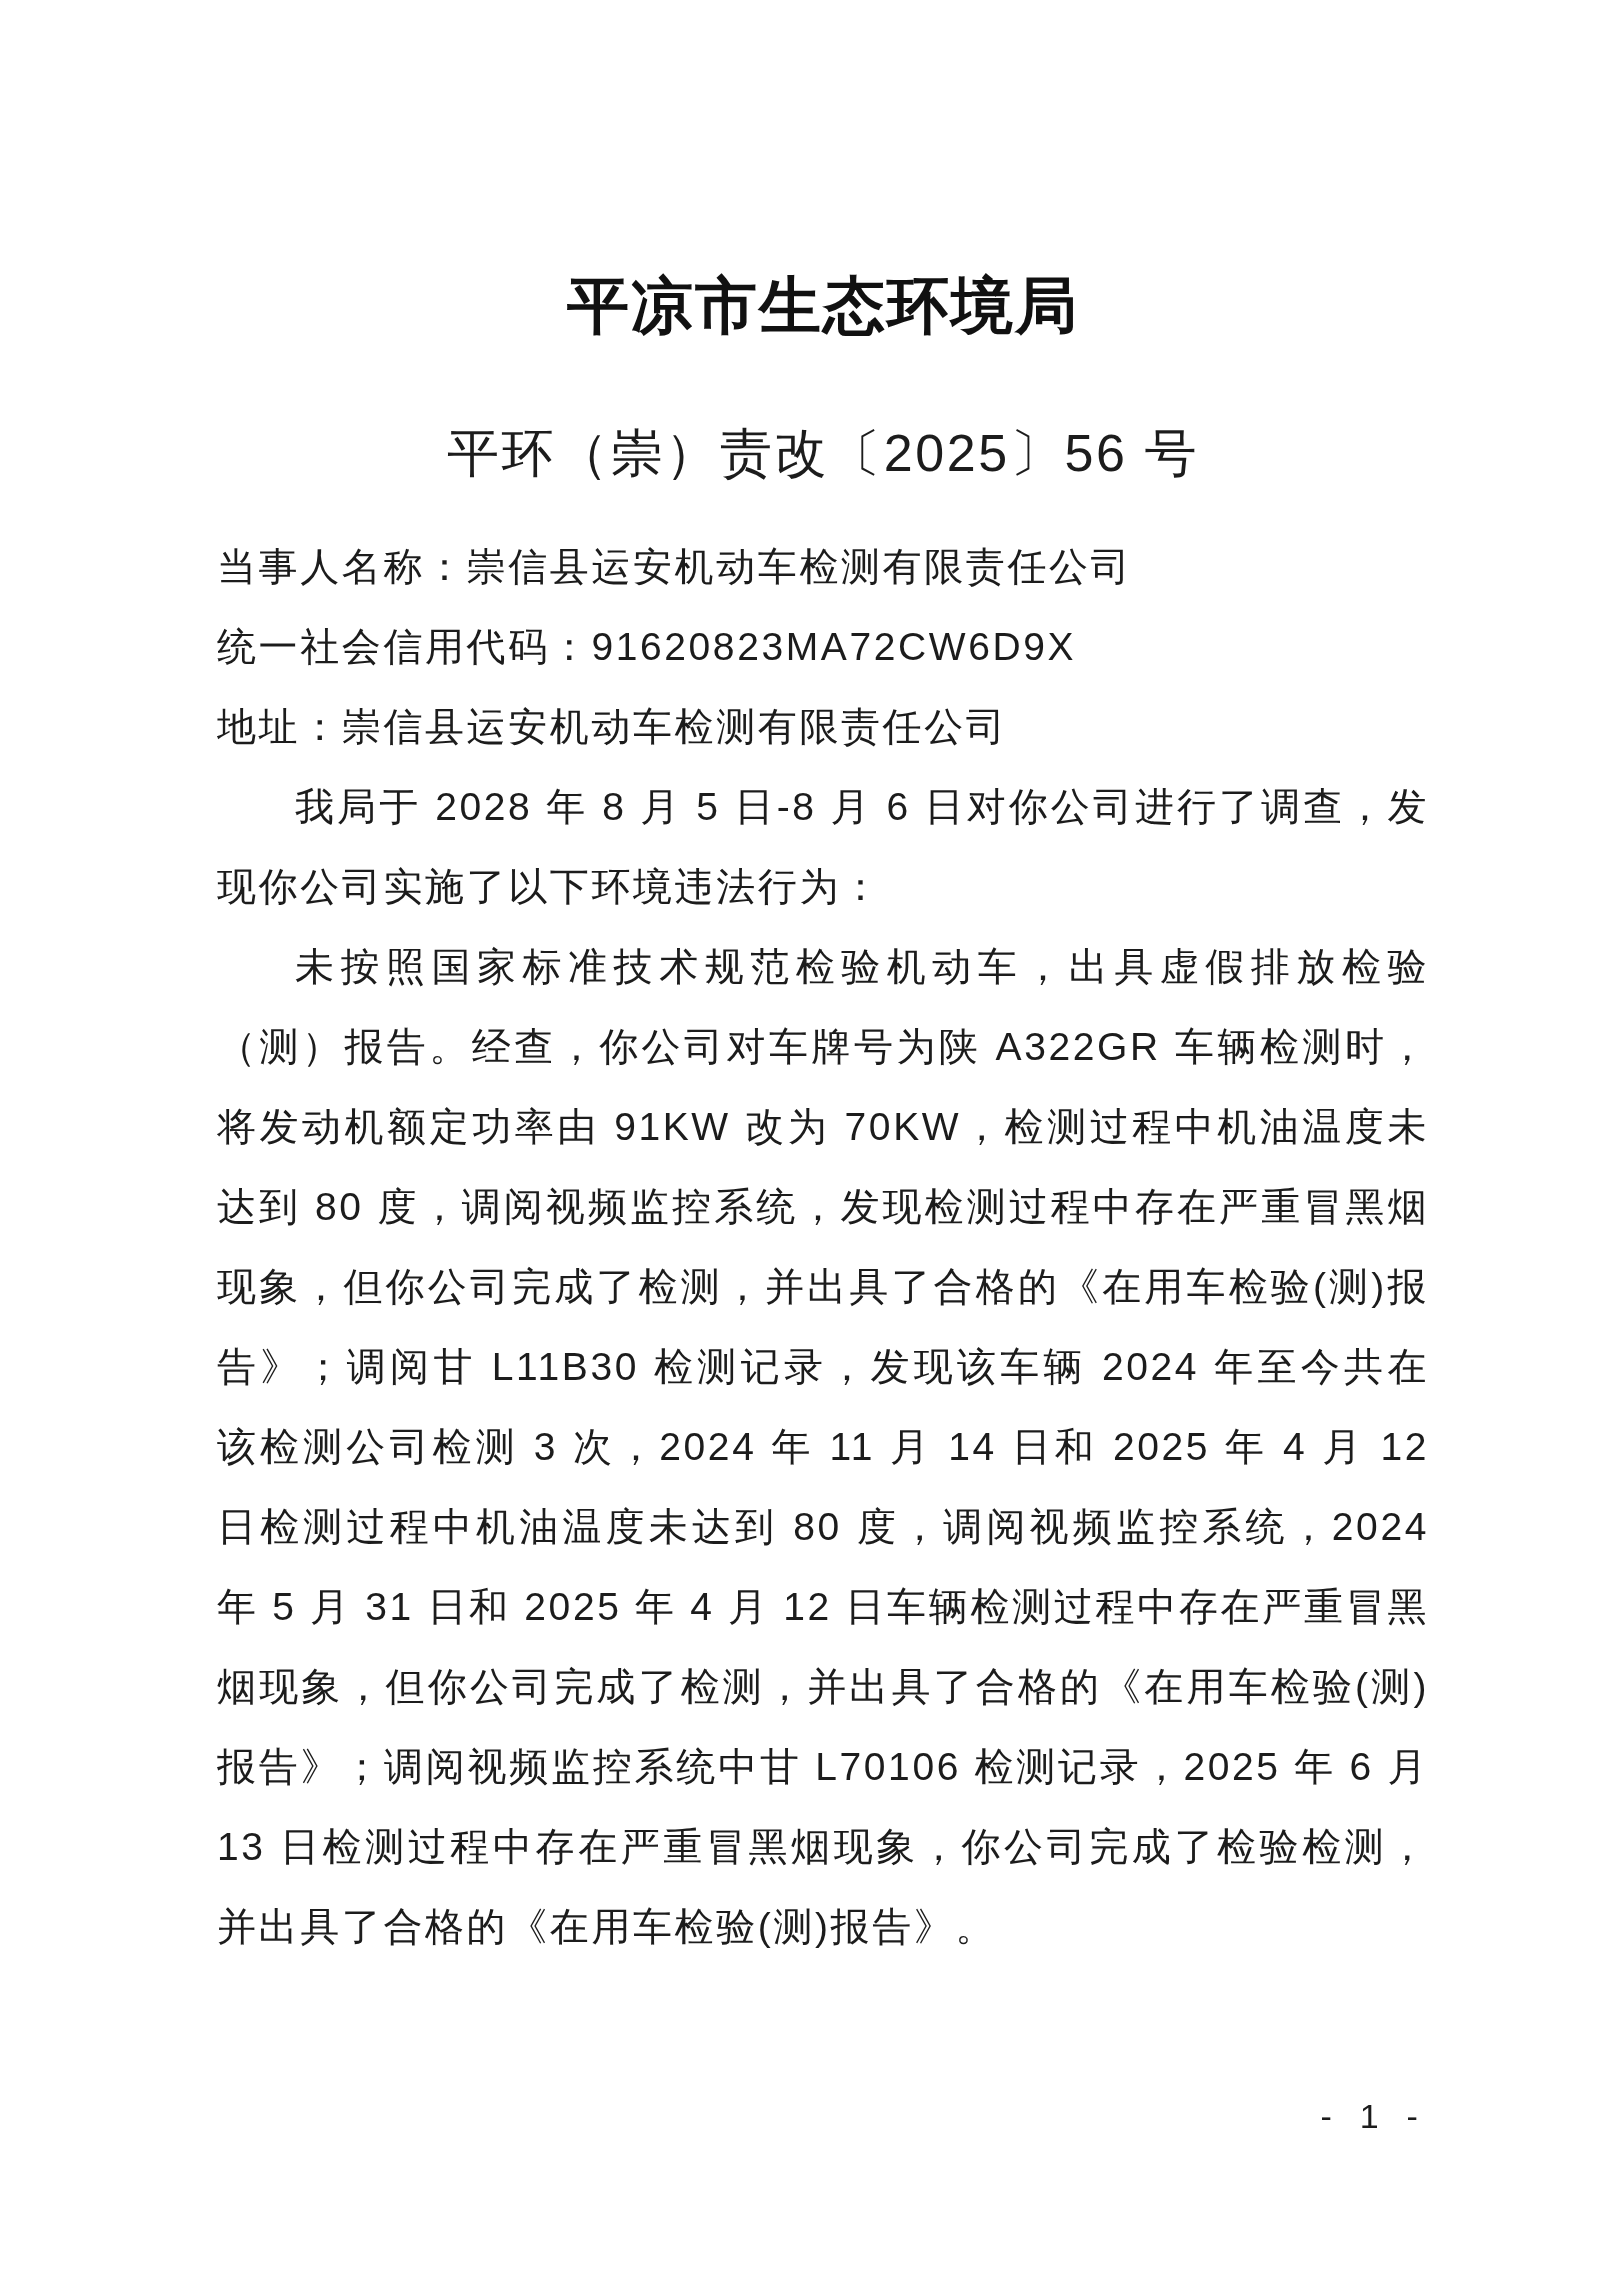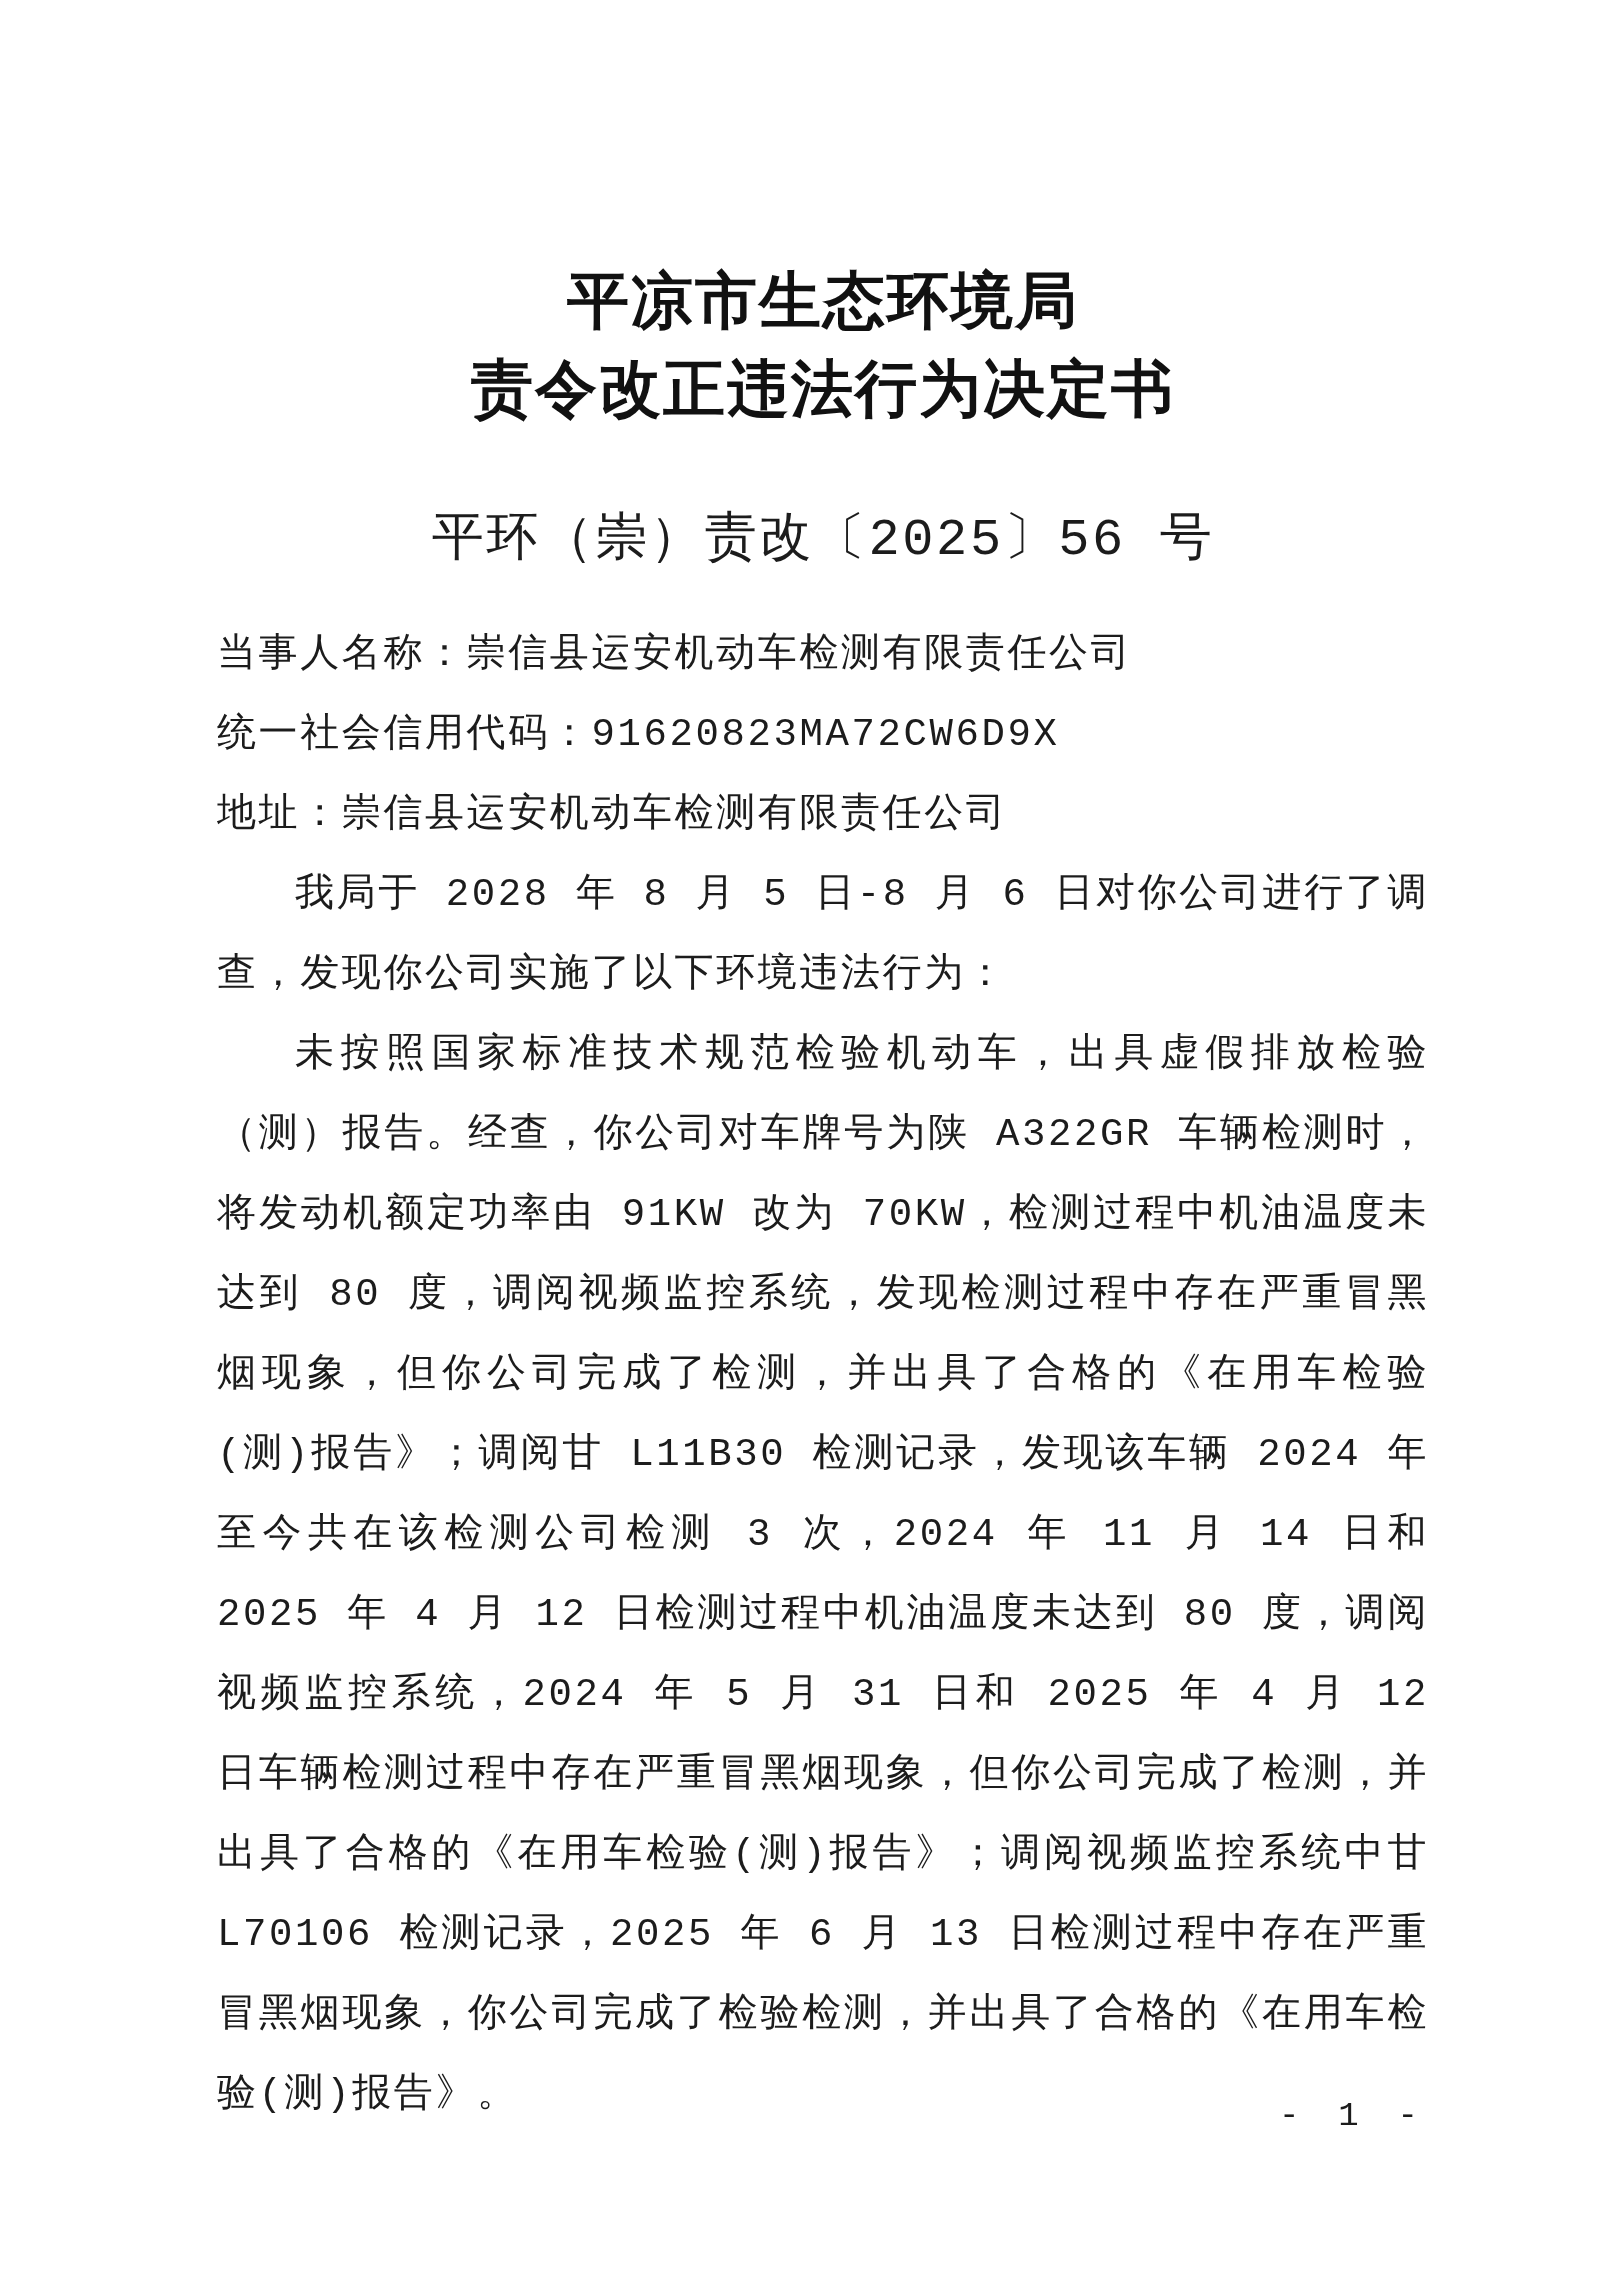--- a/index.html
+++ b/index.html
@@ -6,21 +6,21 @@
     margin: 0;
     padding: 0;
     background: #ffffff;
   }
   .page {
     position: relative;
     width: 1623px;
     height: 2295px;
     background: #ffffff;
     color: #1c1c1c;
-    font-family: Liberation Mono, monospace;
+    font-family: Liberation Sans, sans-serif;
     box-sizing: border-box;
     padding: 262px 194px 0 217px;
     overflow: hidden;
   }
   .doc-header {
     text-align: center;
   }
   .doc-title {
     margin: 0;
     font-size: 62px;
@@ -63,21 +63,20 @@
     color: #1c1c1c;
   }
 </style>
 </head>
 <body>
 
 <div class="page">
 
   <header class="doc-header">
     <h1 class="doc-title">平凉市生态环境局</h1>
-    <h1 class="doc-title">责令改正违法行为决定书</h1>
     <div class="doc-number">平环（崇）责改〔2025〕56 号</div>
   </header>
 
   <main class="doc-body">
     <p class="meta-line">当事人名称：崇信县运安机动车检测有限责任公司</p>
     <p class="meta-line">统一社会信用代码：91620823MA72CW6D9X</p>
     <p class="meta-line">地址：崇信县运安机动车检测有限责任公司</p>
 
     <p class="body-para">我局于 2028 年 8 月 5 日-8 月 6 日对你公司进行了调查，发现你公司实施了以下环境违法行为：</p>
     <p class="body-para">未按照国家标准技术规范检验机动车，出具虚假排放检验（测）报告。经查，你公司对车牌号为陕 A322GR 车辆检测时，将发动机额定功率由 91KW 改为 70KW，检测过程中机油温度未达到 80 度，调阅视频监控系统，发现检测过程中存在严重冒黑烟现象，但你公司完成了检测，并出具了合格的《在用车检验(测)报告》；调阅甘 L11B30 检测记录，发现该车辆 2024 年至今共在该检测公司检测 3 次，2024 年 11 月 14 日和 2025 年 4 月 12 日检测过程中机油温度未达到 80 度，调阅视频监控系统，2024 年 5 月 31 日和 2025 年 4 月 12 日车辆检测过程中存在严重冒黑烟现象，但你公司完成了检测，并出具了合格的《在用车检验(测)报告》；调阅视频监控系统中甘 L70106 检测记录，2025 年 6 月 13 日检测过程中存在严重冒黑烟现象，你公司完成了检验检测，并出具了合格的《在用车检验(测)报告》。</p>

